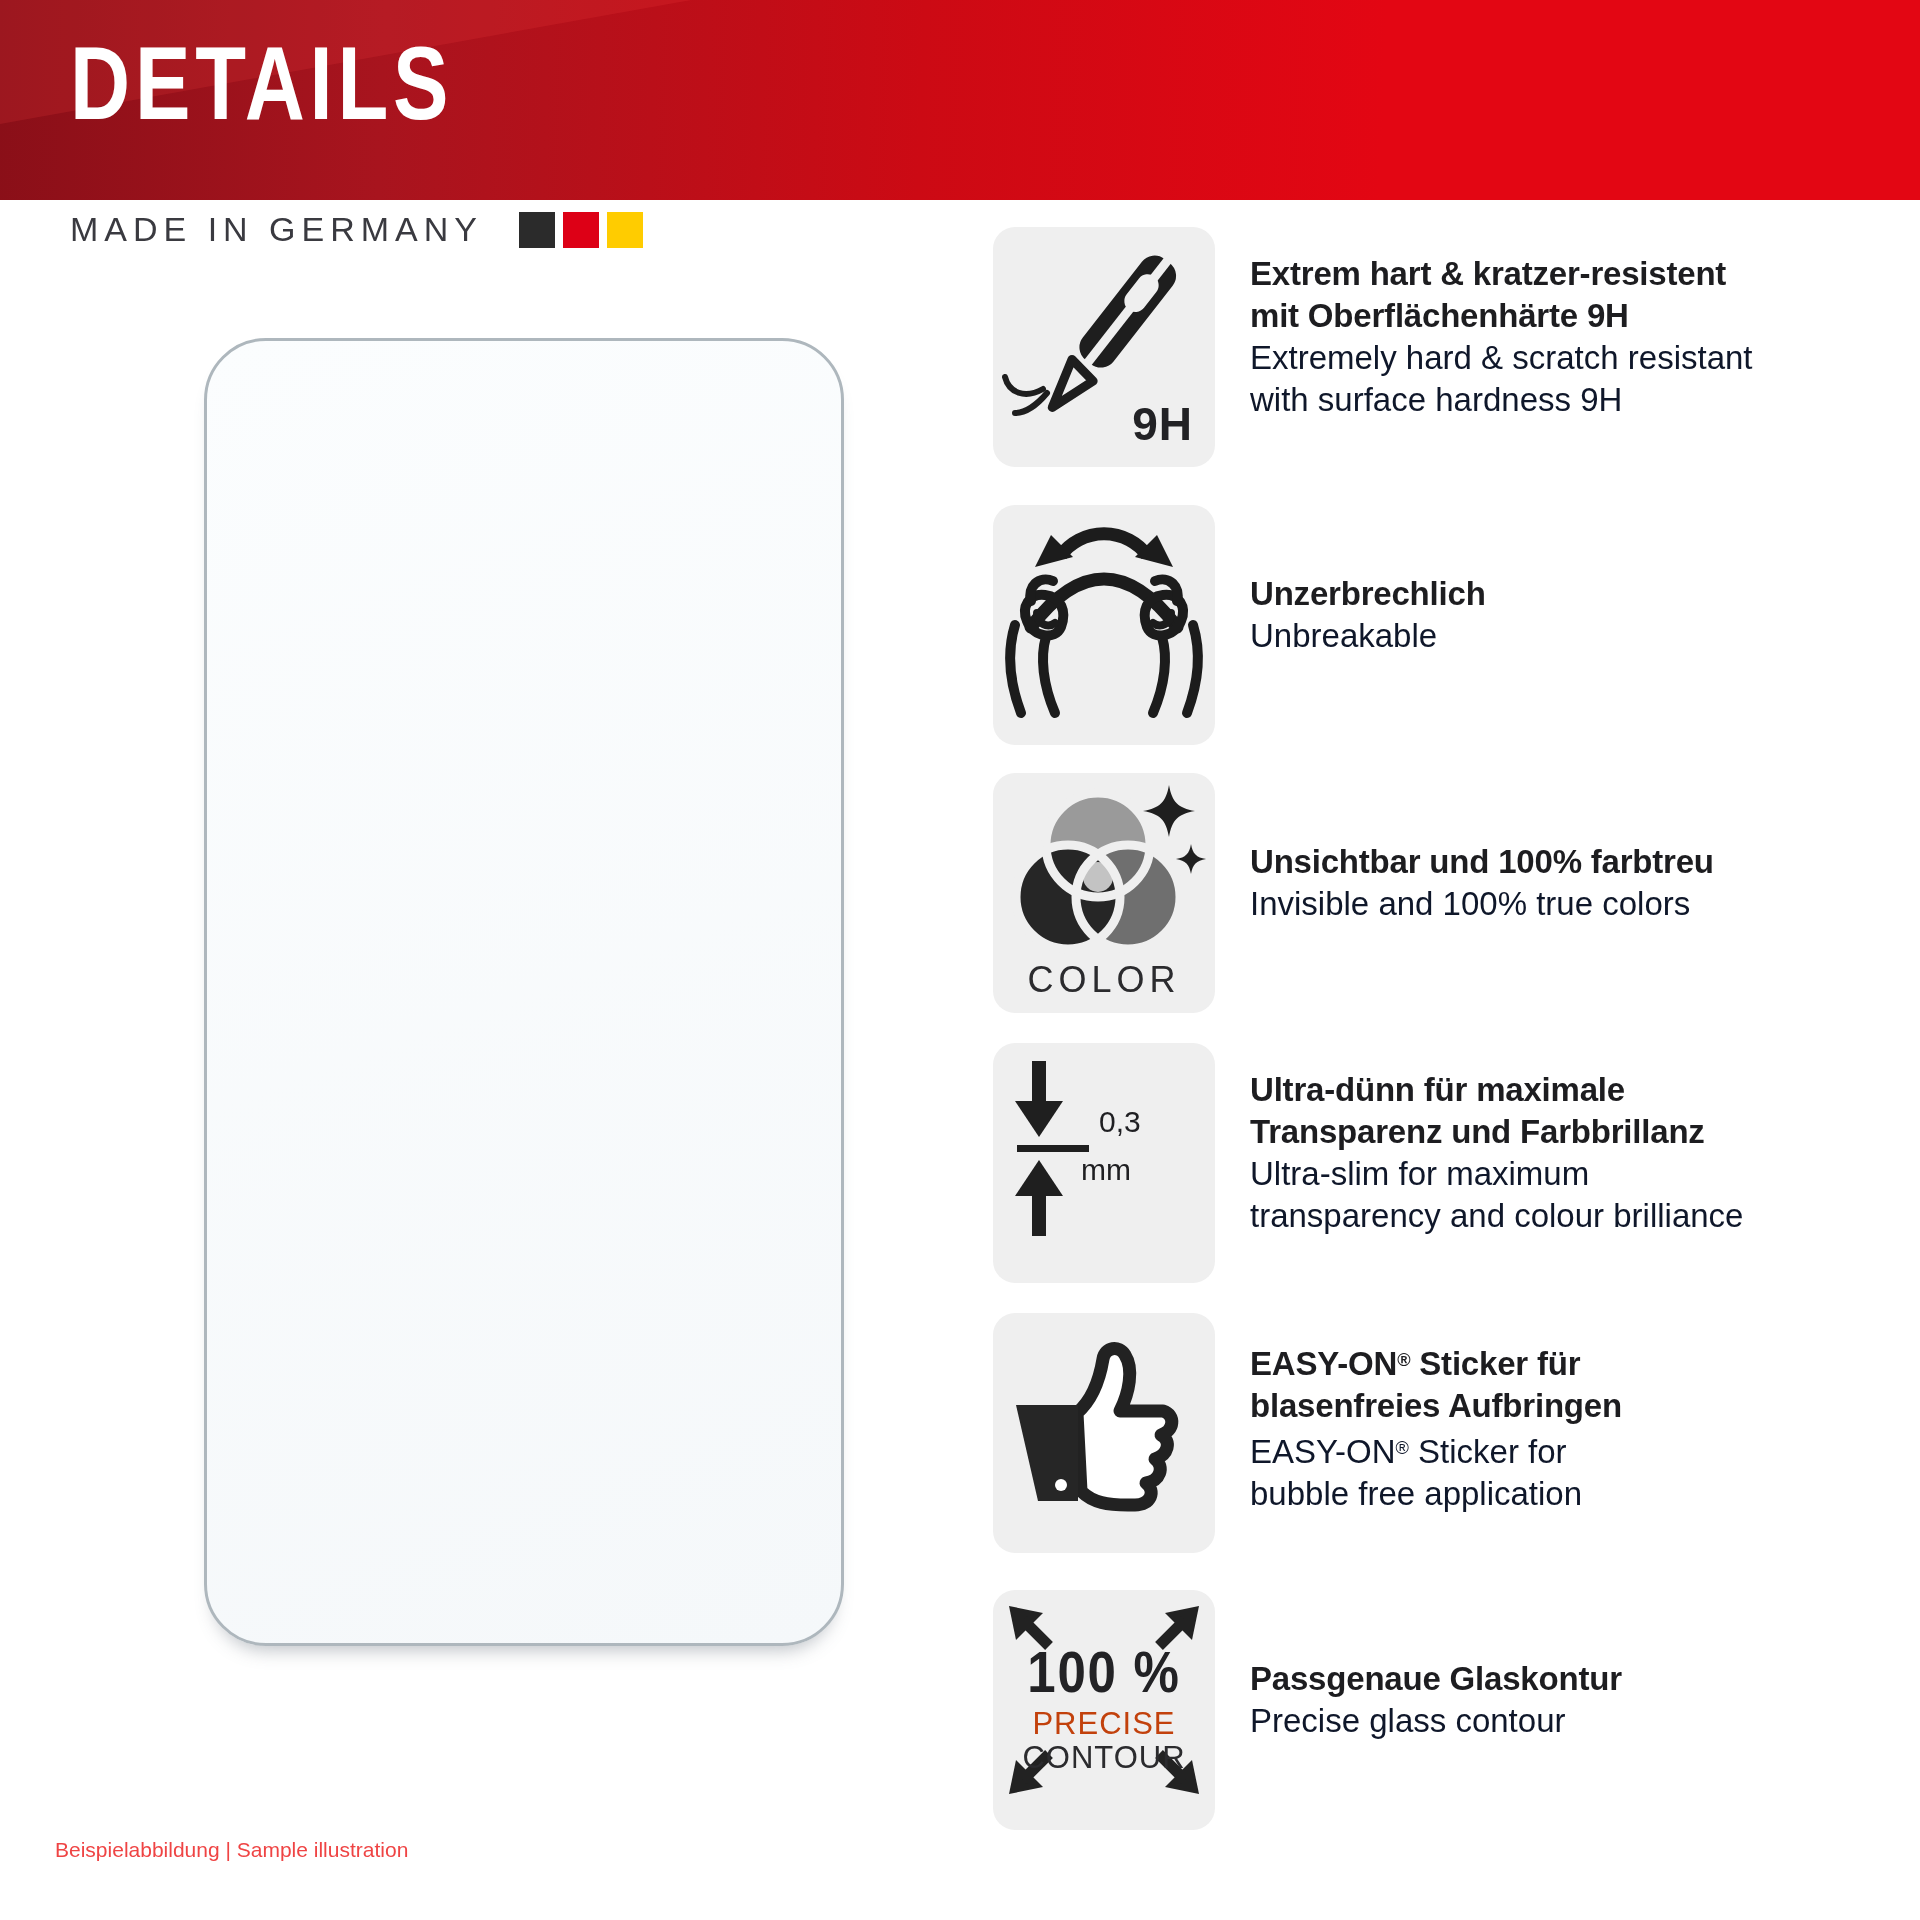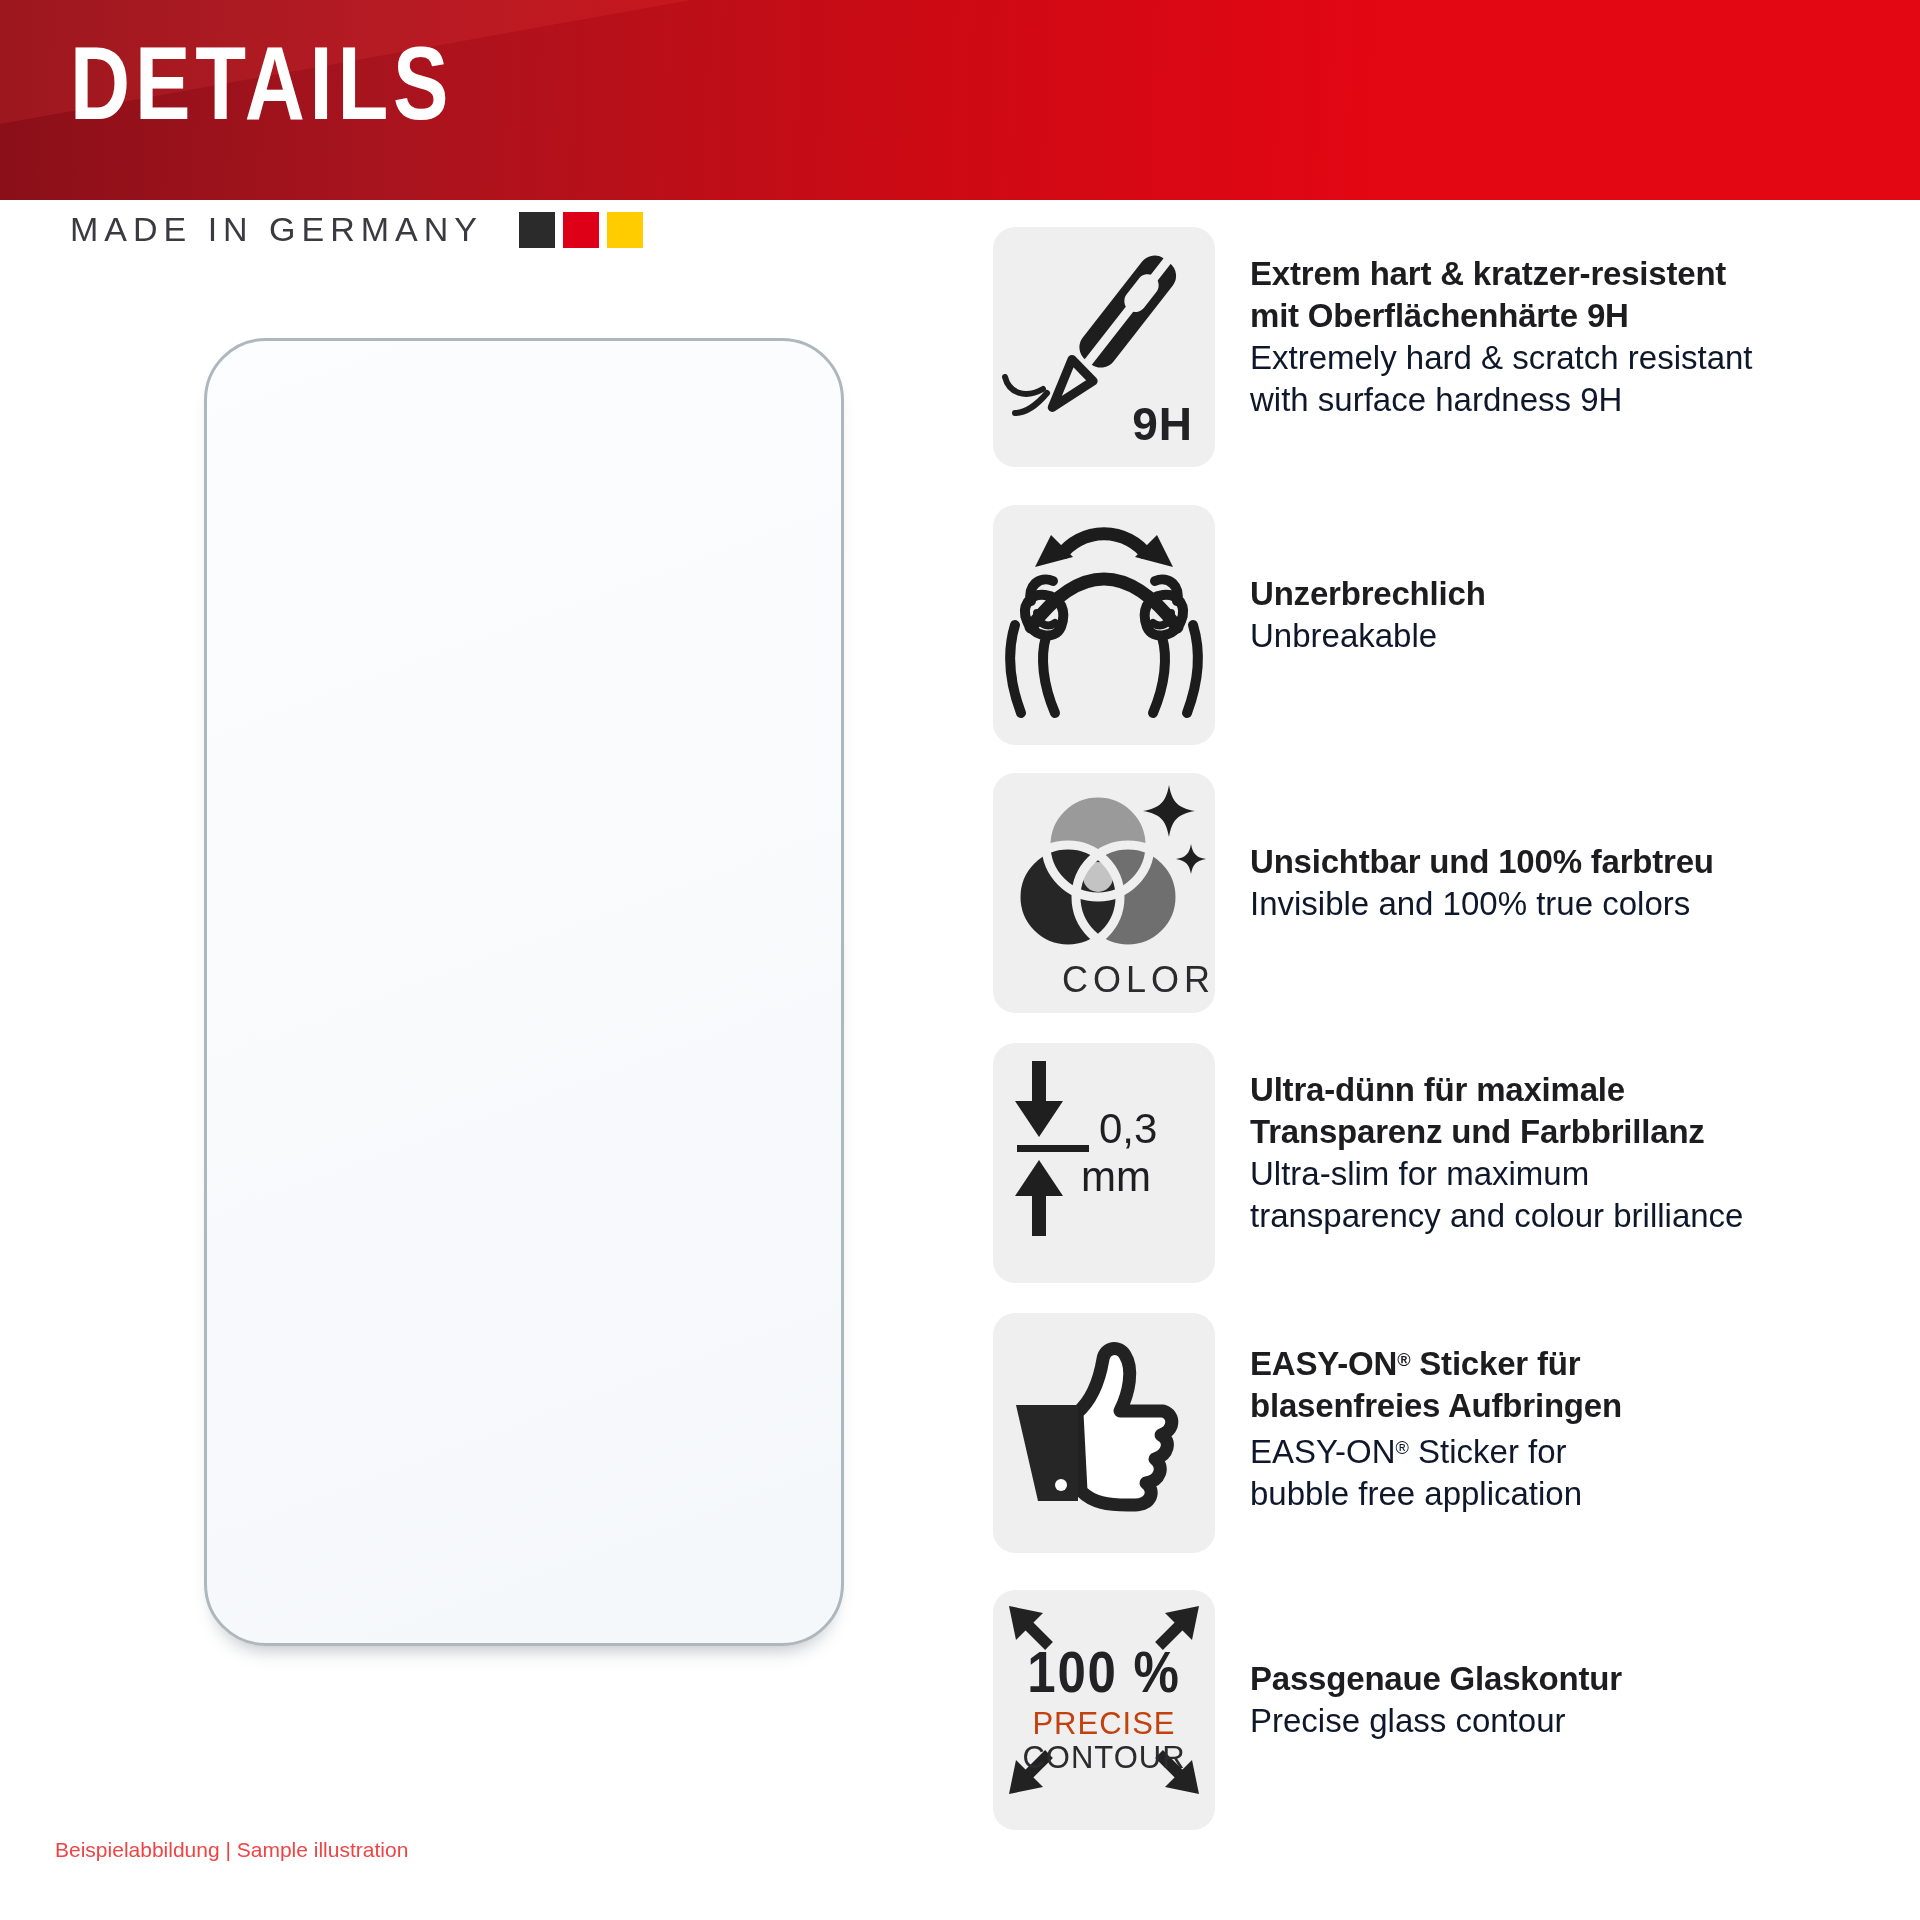--- a/index.html
+++ b/index.html
@@ -25,23 +25,23 @@
   .glass{position:absolute;left:204px;top:338px;width:634px;height:1302px;
     border:3px solid #aeb7bd;border-radius:62px;
     background:linear-gradient(160deg,#fbfdfe 0%,#f5f8fa 100%);
     box-shadow:0 14px 18px -10px rgba(110,120,130,0.45);}
 
   
   .tile{position:absolute;left:993px;width:222px;height:240px;border-radius:22px;background:#efefef;}
   .tile svg{position:absolute;left:0;top:0;}
   .icon-label{position:absolute;color:#222225;font-weight:700;white-space:nowrap;}
   .lbl-9h{right:22px;bottom:16px;font-size:46px;letter-spacing:1px;}
-  .lbl-color{left:0;right:0;bottom:12px;text-align:right;font-size:36px;font-weight:400;
+  .lbl-color{left:0;right:0;bottom:12px;text-align:center;font-size:36px;font-weight:400;
     letter-spacing:5px;color:#2b2b2e;}
-  .lbl-th{font-size:42px;font-weight:400;color:#1f1f22;}
+  .lbl-th{font-size:30px;font-weight:400;color:#1f1f22;}
   .lbl-th.v{left:106px;top:62px;}
   .lbl-th.u{left:88px;top:110px;}
   .lbl-ct{left:0;right:0;text-align:center;}
   .lbl-100{top:48px;font-size:58px;font-weight:700;letter-spacing:2px;transform:scaleX(0.88);}
   .lbl-precise{top:116px;font-size:31px;font-weight:400;letter-spacing:1px;color:#c2410c;}
   .lbl-contour{top:150px;font-size:31px;font-weight:400;letter-spacing:1px;color:#2b2b2e;}
 
   
   .feat-text{position:absolute;left:1250px;font-size:33px;line-height:42px;white-space:nowrap;}
   .feat-text .b{font-weight:700;color:#1d1d20;letter-spacing:-0.2px;}

